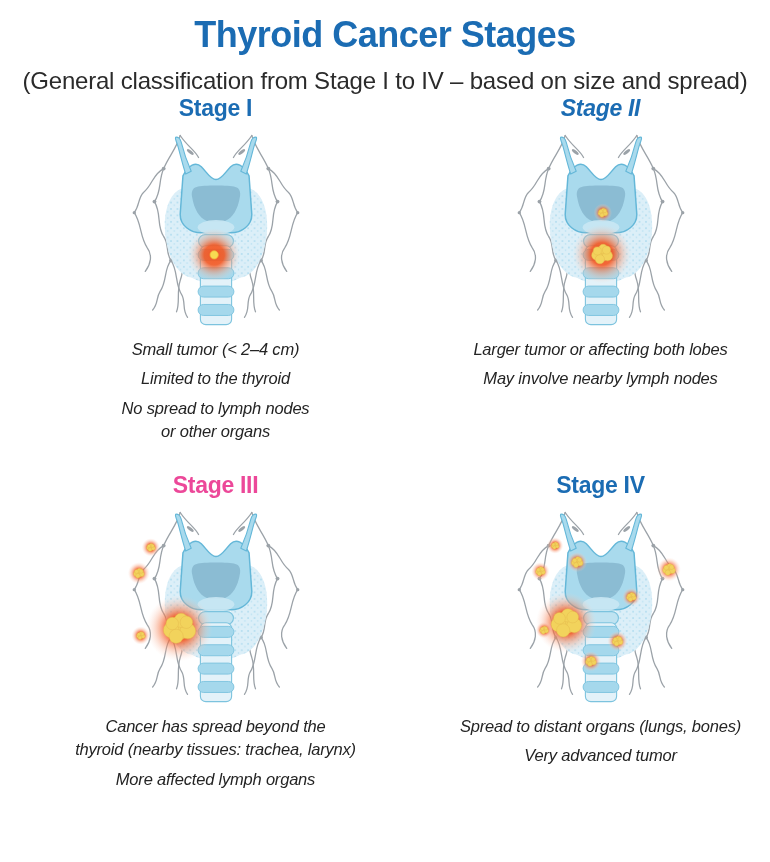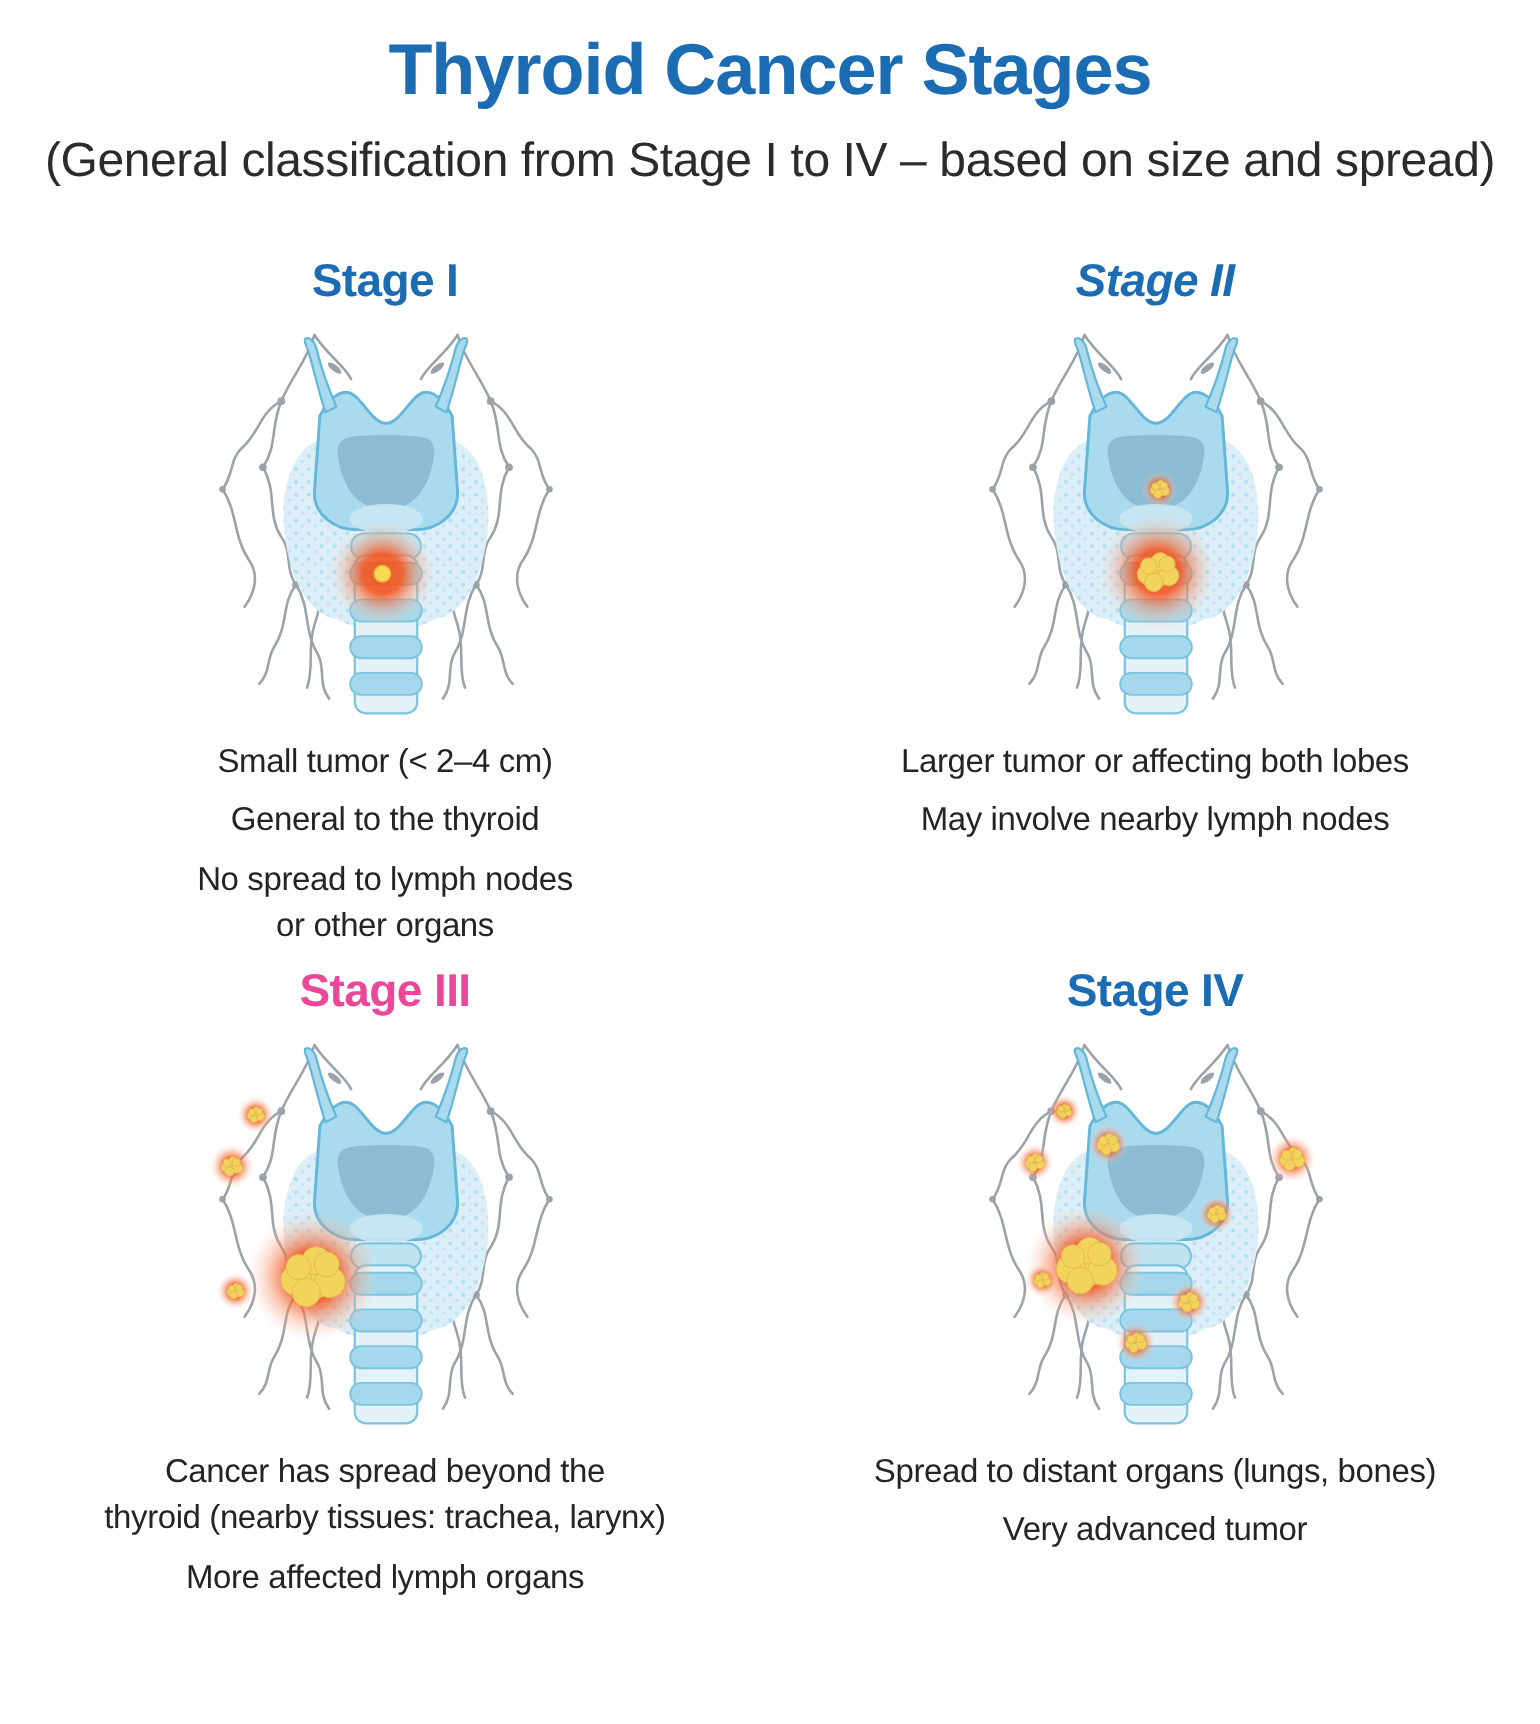--- a/index.html
+++ b/index.html
@@ -9,32 +9,32 @@
   }
   .page-title{
     text-align:center;margin-top:14px;font-size:36px;font-weight:bold;
     color:#1b6cb3;letter-spacing:-0.5px;font-stretch:condensed;
   }
   .page-subtitle{
     text-align:center;margin-top:11px;font-size:24px;color:#2b2b2b;
     letter-spacing:-0.2px;font-stretch:condensed;
   }
   .stage-grid{
-    display:grid;grid-template-columns:385px 385px;margin-top:32px;
+    display:grid;grid-template-columns:385px 385px;row-gap:22px;padding-left:23px;
   }
   .stage-cell{display:flex;flex-direction:column;align-items:center;}
   .stage-title{
     font-size:23px;color:#1b6cb3;font-weight:bold;letter-spacing:-0.3px;
     font-stretch:condensed;
   }
   .illus{width:184px;height:202px;margin-top:8px;}
   .illus svg{width:100%;height:100%;display:block;}
   .stage-caption{
     margin-top:0px;text-align:center;font-size:16.5px;line-height:1.42;
-    max-width:350px;color:#242424;font-stretch:condensed;letter-spacing:-0.2px;
+    max-width:350px;color:#242424;font-stretch:condensed;letter-spacing:-0.2px;font-style:italic;
   }
   .stage-caption p{margin:6px 0;white-space:pre-line;}
   .defs-holder{position:absolute;width:0;height:0;overflow:hidden;}
 </style>
 </head>
 <body>
 
 <div class="page">
 
   <svg class="defs-holder" aria-hidden="true">
@@ -126,21 +126,21 @@
               <rect x="80.5" y="190" width="39" height="12" rx="6" fill="#a5d8ec" stroke="#7cc3de" stroke-width="1"></rect>
             </g>
             <g>
               <circle cx="98" cy="136" r="29" fill="url(#tumorGrad)"></circle>
               <circle cx="98" cy="136" r="4.5" fill="#f7dc52" stroke="#f0b63c" stroke-width="0.8"></circle>
             </g>
           </svg>
         </div>
       <div class="stage-caption">
           <p>Small tumor (&lt; 2–4 cm)</p>
-          <p>General to the thyroid</p>
+          <p>Limited to the thyroid</p>
           <p>No spread to lymph nodes
 or other organs</p>
         </div>
     </div>
 
     <div class="stage-cell">
       <div class="stage-title" style="color: rgb(27, 108, 179); font-style: italic;">Stage II</div>
       <div class="illus">
           <svg viewBox="0 0 200 220" xmlns="http://www.w3.org/2000/svg">
             <g fill="none" stroke="#9ba2a8" stroke-width="1.4" stroke-linecap="round">

